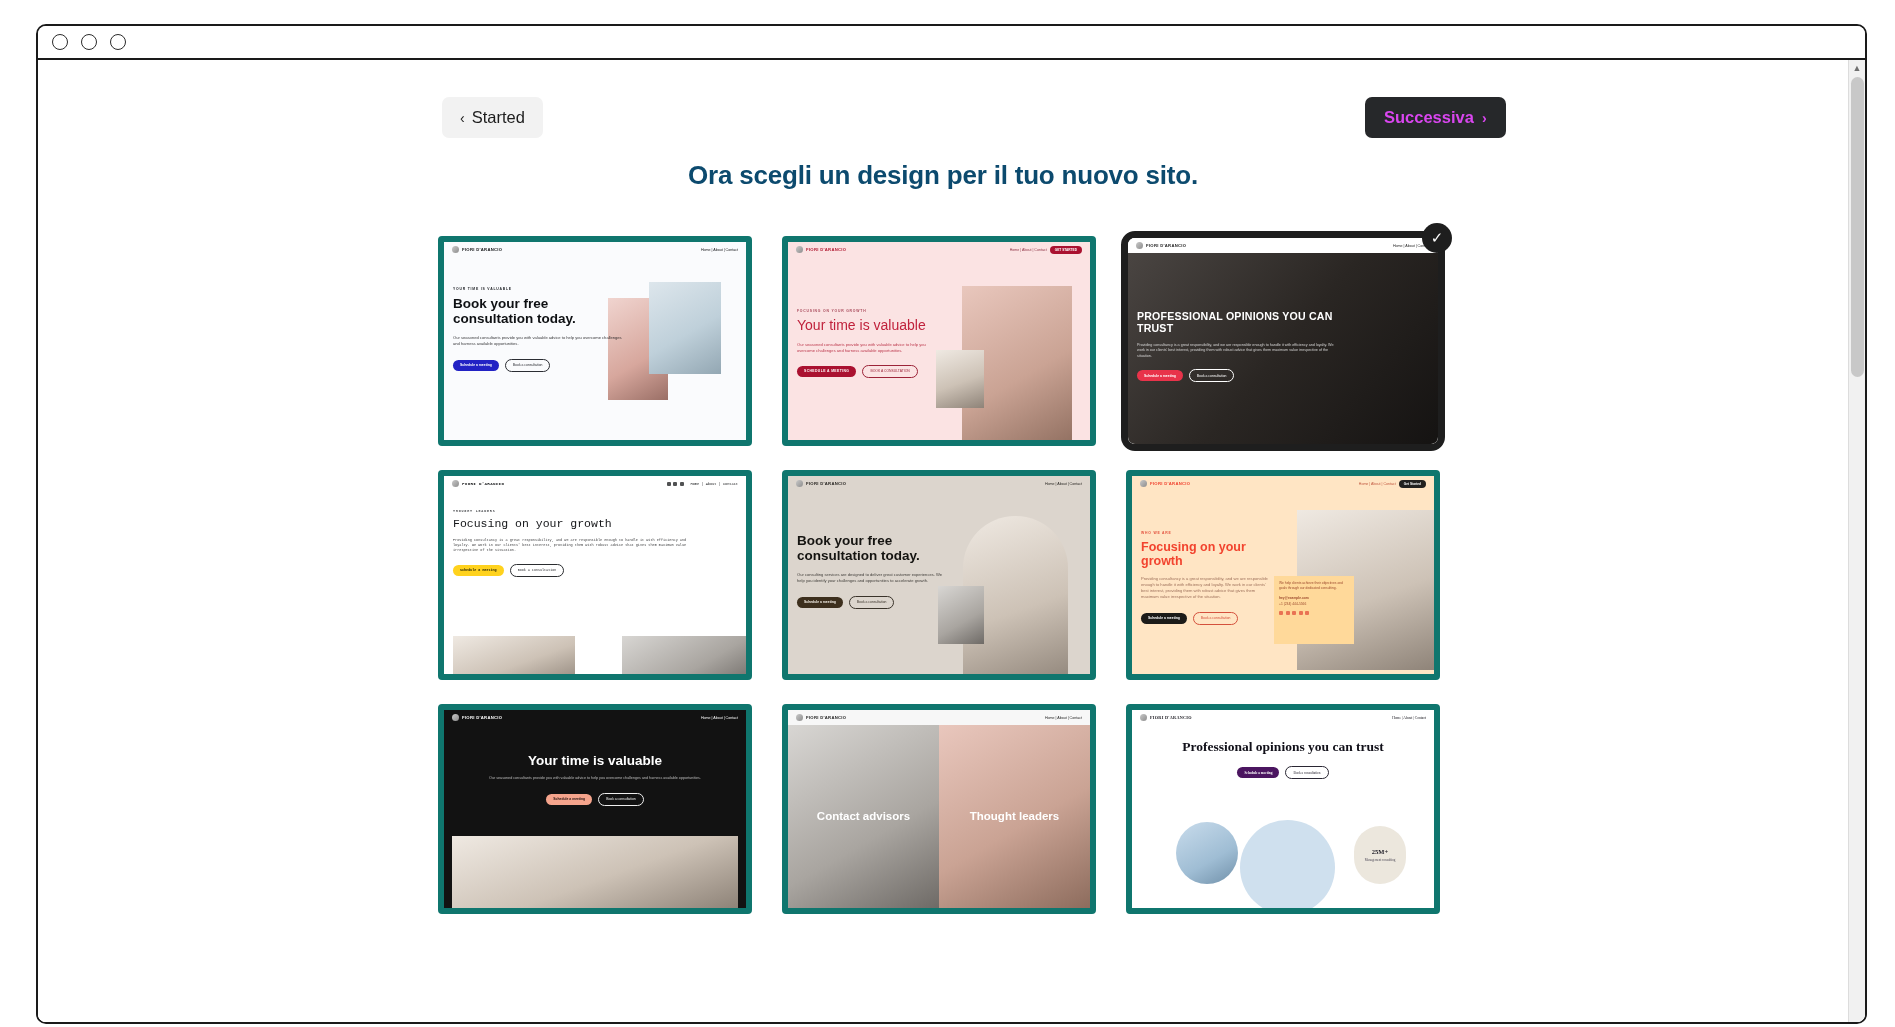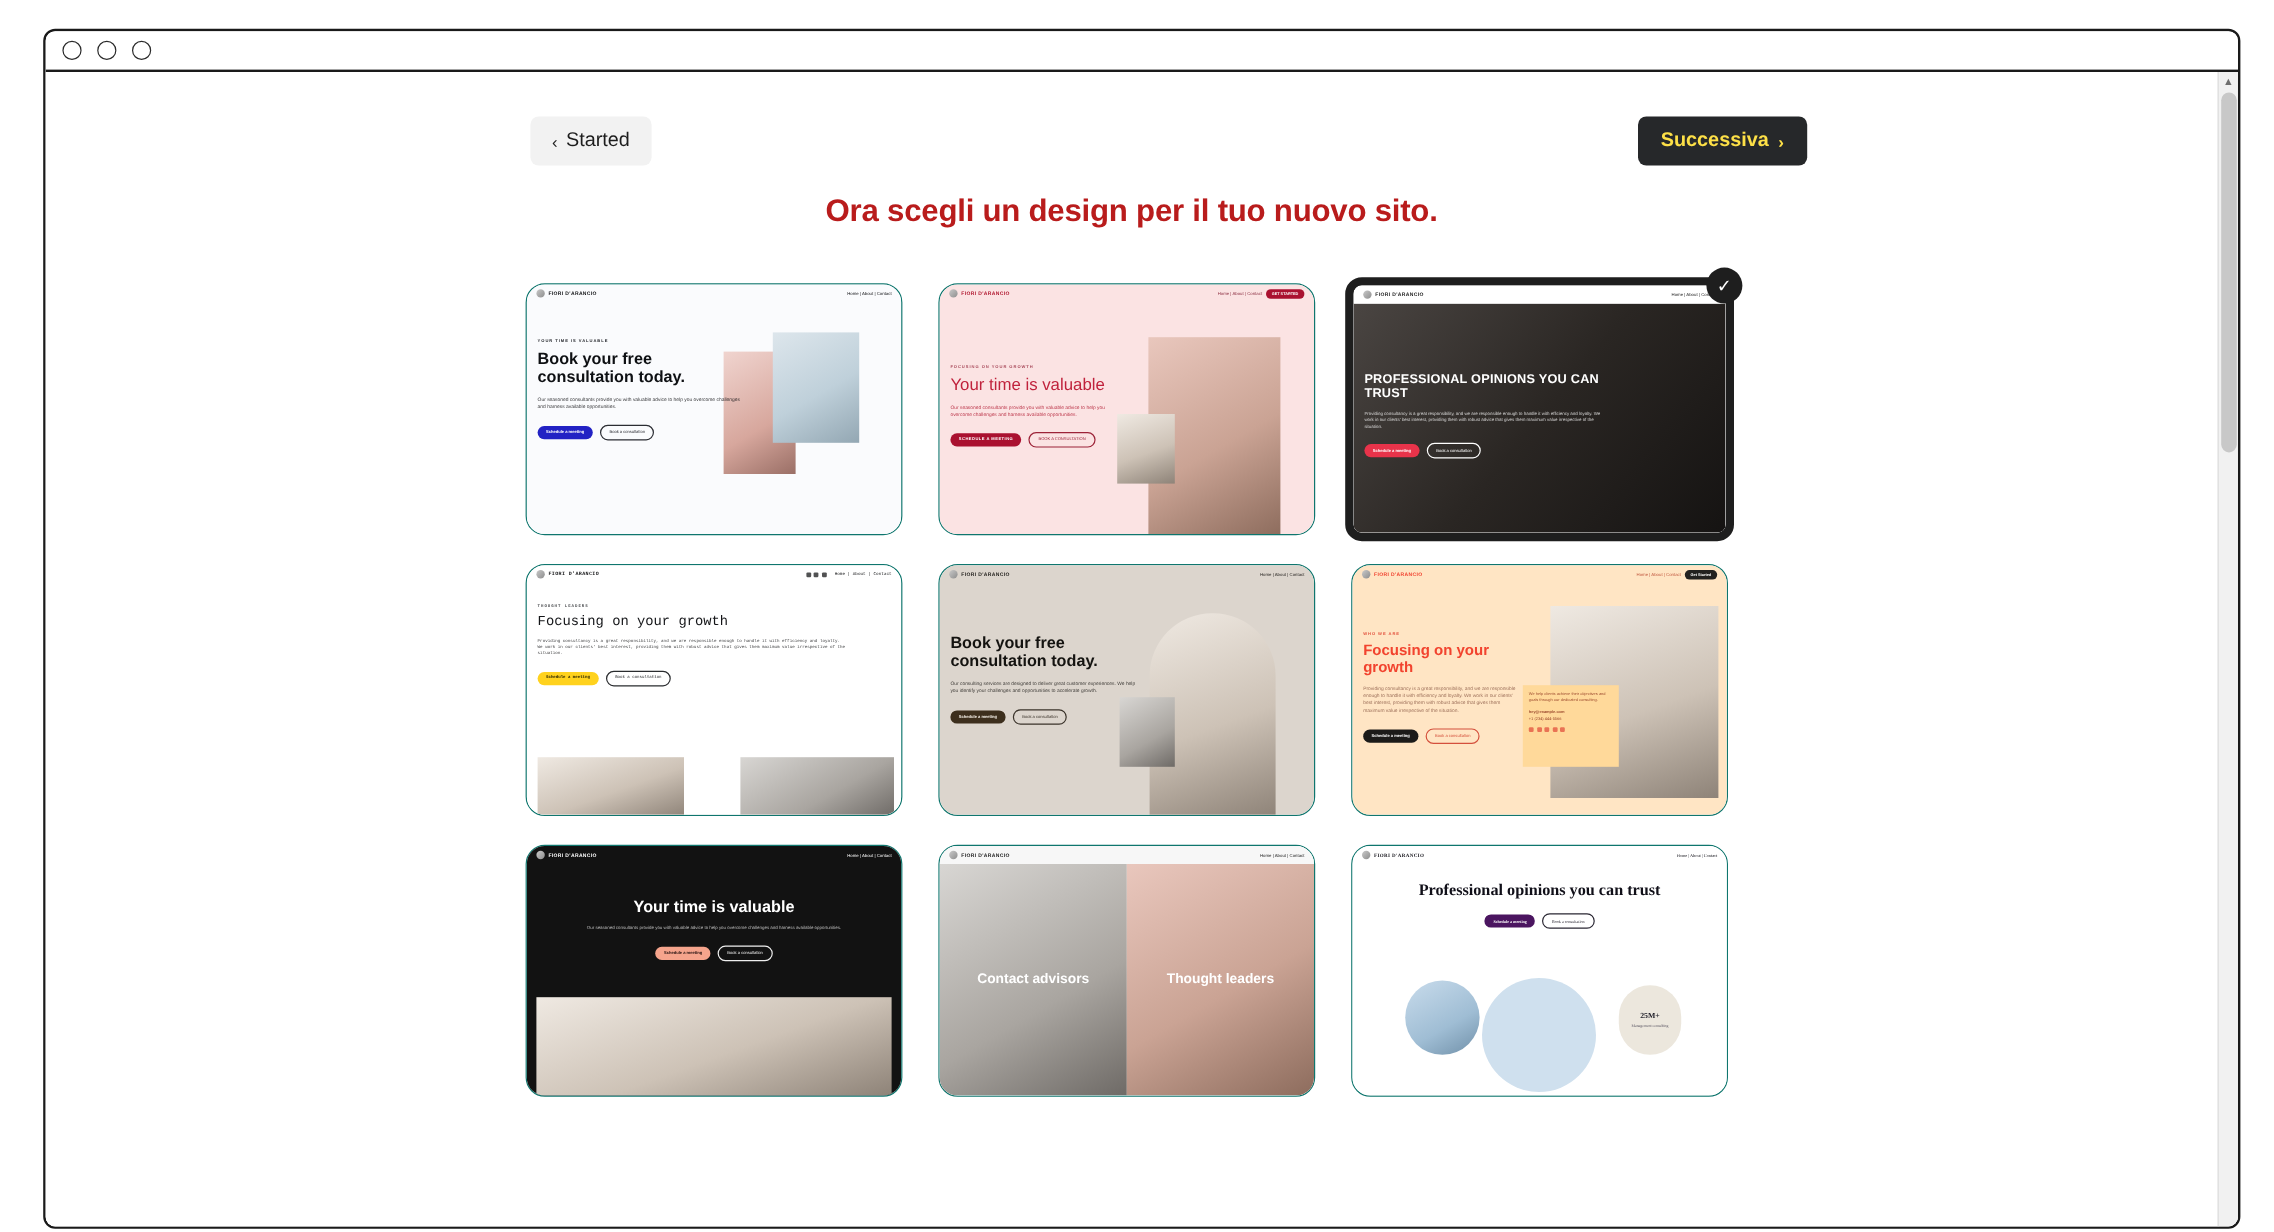--- a/index.html
+++ b/index.html
@@ -107,34 +107,34 @@
     left: 1327px;
     top: 37px;
     height: 41px;
     padding: 0 19px;
     background: #26282a;
     border: none;
     border-radius: 7px;
     font-family: "Liberation Sans", sans-serif;
     font-size: 16.5px;
     font-weight: bold;
-    color: #fde047;
+    color: #d946ef;
     display: flex;
     align-items: center;
     gap: 8px;
     cursor: pointer;
   }
   .chev { font-size: 14px; line-height: 1; }
 
   
   .headings { text-align: center; margin-top: 4px; }
   .h-title {
     font-size: 26px;
     font-weight: bold;
-    color: #b91c1c;
+    color: #0c4a6e;
     letter-spacing: -0.2px;
   }
   .h-sub {
     margin-top: 12px;
     font-size: 15.5px;
     color: #4a4a4a;
   }
 
   
   .grid {
@@ -147,22 +147,22 @@
   }
   .card {
     position: relative;
     height: 210px;
     border-radius: 4px;
     overflow: visible;
   }
   .card-inner {
     position: absolute;
     inset: 0;
-    border: 1px solid #0f766e;
-    border-radius: 16px;
+    border: 6px solid #0f766e;
+    border-radius: 4px;
     overflow: hidden;
     background: #fff;
     cursor: pointer;
   }
   .card.selected .card-inner {
     inset: -5px;
     border: 7px solid #1e1e1e;
     border-radius: 14px;
   }
   .check-badge {

